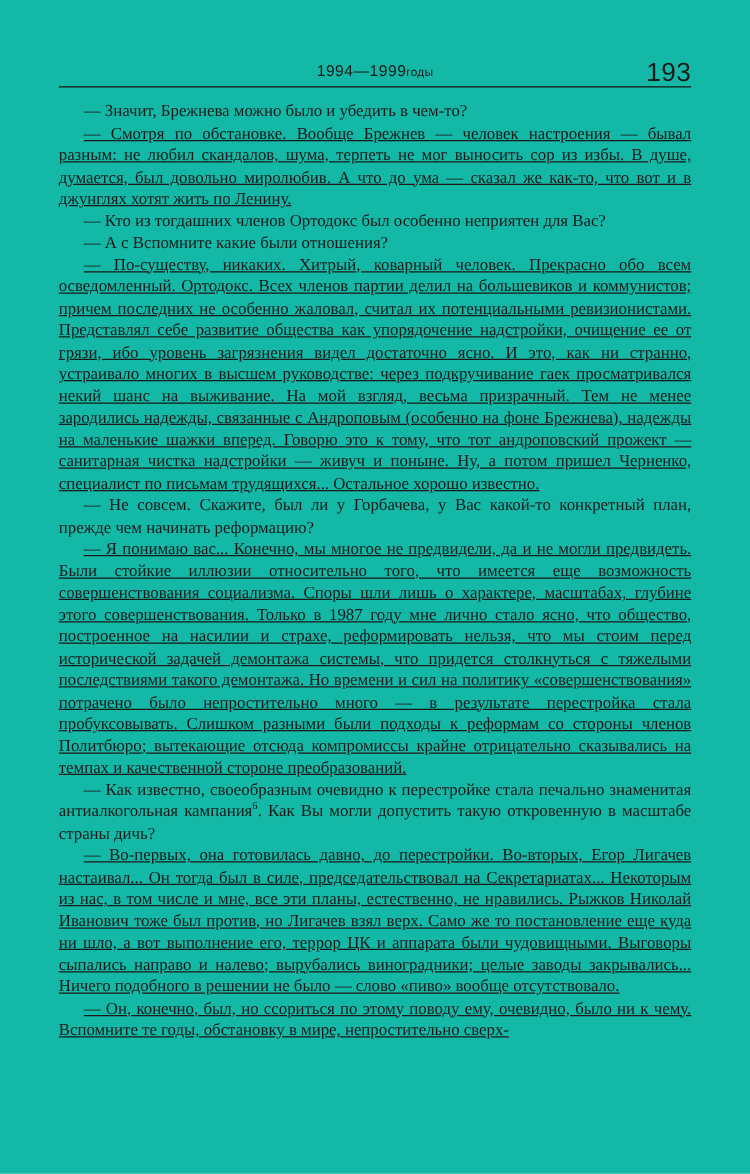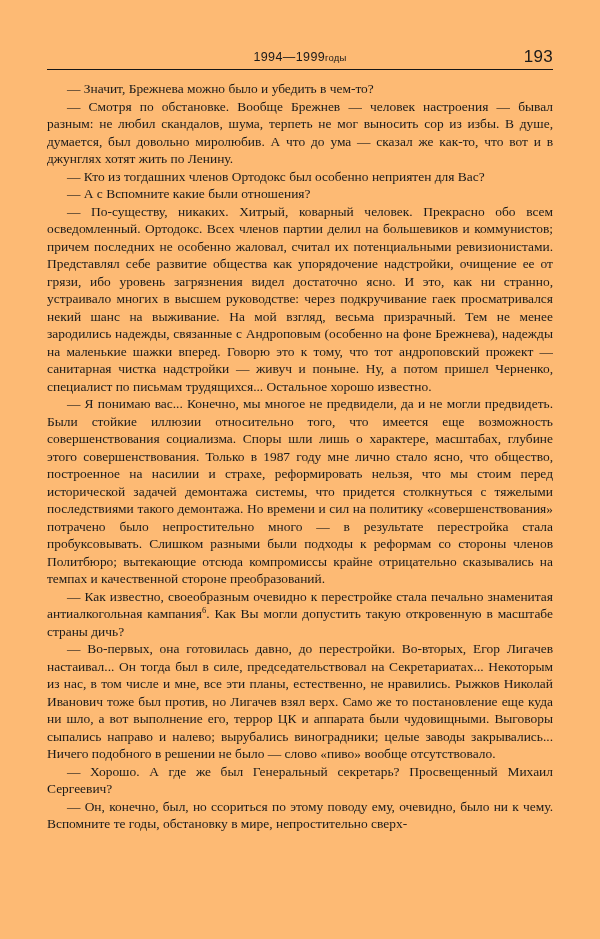--- a/index.html
+++ b/index.html
@@ -11,21 +11,21 @@
     width: 600px;
     height: 939px;
     font-family: "Liberation Serif", "DejaVu Serif", serif;
     color: #1a1a1a;
     overflow: hidden;
   }
   .page {
     position: relative;
     width: 600px;
     height: 939px;
-    background: #fdba74;
+    background: #14b8a6;
   }
   .running-head {
     position: absolute;
     left: 47px;
     top: 49px;
     width: 506px;
     height: 21px;
     border-bottom: 1.6px solid #161616;
     box-sizing: border-box;
   }
@@ -43,21 +43,21 @@
     font-size: 12.5px;
   }
   .running-head-title .word {
     font-size: 9.5px;
     letter-spacing: 0.2px;
   }
   .folio {
     position: absolute;
     right: 0;
     top: -2px;
-    font-size: 17px;
+    font-size: 21px;
     font-family: "Liberation Sans", "DejaVu Sans", sans-serif;
     letter-spacing: 0.3px;
   }
   .body-text {
     position: absolute;
     left: 47px;
     top: 80px;
     width: 506px;
   }
   p {
@@ -66,20 +66,21 @@
     line-height: 17.5px;
     text-align: justify;
     text-justify: inter-word;
     text-indent: 20px;
     hyphens: manual;
   }
   p.q {
   }
   p.a {
     font-style: normal;
+    text-decoration: underline;
   }
   sup {
     font-size: 8.5px;
     vertical-align: super;
     line-height: 0;
   }
 </style>
 </head>
 <body>
 
@@ -91,20 +92,20 @@
     </div>
     <div class="folio">193</div>
   </div>
 
   <div class="body-text">
     <p class="q">— Значит, Брежнева можно было и убедить в чем-то?</p>
     <p class="a">— Смотря по обстановке. Вообще Брежнев — человек настроения — бывал разным: не любил скандалов, шума, терпеть не мог выносить сор из избы. В душе, думается, был довольно миролюбив. А что до ума — сказал же как-то, что вот и в джунглях хотят жить по Ленину.</p>
     <p class="q">— Кто из тогдашних членов Ортодокс был особенно неприятен для Вас?</p>
     <p class="q">— А с Вспомните какие были отношения?</p>
     <p class="a">— По-существу, никаких. Хитрый, коварный человек. Прекрасно обо всем осведомленный. Ортодокс. Всех членов партии делил на большевиков и коммунистов; причем последних не особенно жаловал, считал их потенциальными ревизионистами. Представлял себе развитие общества как упорядочение надстройки, очищение ее от грязи, ибо уровень загрязнения видел достаточно ясно. И это, как ни странно, устраивало многих в высшем руководстве: через подкручивание гаек просматривался некий шанс на выживание. На мой взгляд, весьма призрачный. Тем не менее зародились надежды, связанные с Андроповым (особенно на фоне Брежнева), надежды на маленькие шажки вперед. Говорю это к тому, что тот андроповский прожект — санитарная чистка надстройки — живуч и поныне. Ну, а потом пришел Черненко, специалист по письмам трудящихся... Остальное хорошо известно.</p>
+    <p class="q">— Не совсем. Скажите, был ли у Горбачева, у Вас какой-то конкретный план, прежде чем начинать реформацию?</p>
     <p class="a">— Я понимаю вас... Конечно, мы многое не предвидели, да и не могли предвидеть. Были стойкие иллюзии относительно того, что имеется еще возможность совершенствования социализма. Споры шли лишь о характере, масштабах, глубине этого совершенствования. Только в 1987 году мне лично стало ясно, что общество, построенное на насилии и страхе, реформировать нельзя, что мы стоим перед исторической задачей демонтажа системы, что придется столкнуться с тяжелыми последствиями такого демонтажа. Но времени и сил на политику «совершенствования» потрачено было непростительно много — в результате перестройка стала пробуксовывать. Слишком разными были подходы к реформам со стороны членов Политбюро; вытекающие отсюда компромиссы крайне отрицательно сказывались на темпах и качественной стороне преобразований.</p>
     <p class="q"><span>— Как известно, своеобразным очевидно к перестройке стала печально знаменитая антиалкогольная кампания</span><sup>6</sup><span>. Как Вы могли допустить такую откровенную в масштабе страны дичь?</span></p>
     <p class="a">— Во-первых, она готовилась давно, до перестройки. Во-вторых, Егор Лигачев настаивал... Он тогда был в силе, председательствовал на Секретариатах... Некоторым из нас, в том числе и мне, все эти планы, естественно, не нравились. Рыжков Николай Иванович тоже был против, но Лигачев взял верх. Само же то постановление еще куда ни шло, а вот выполнение его, террор ЦК и аппарата были чудовищными. Выговоры сыпались направо и налево; вырубались виноградники; целые заводы закрывались... Ничего подобного в решении не было — слово «пиво» вообще отсутствовало.</p>
-    <p class="q">— Хорошо. А где же был Генеральный секретарь? Просвещенный Михаил Сергеевич?</p>
     <p class="a">— Он, конечно, был, но ссориться по этому поводу ему, очевидно, было ни к чему. Вспомните те годы, обстановку в мире, непростительно сверх-</p>
   </div>
 
 </div>
 
 </body></html>

